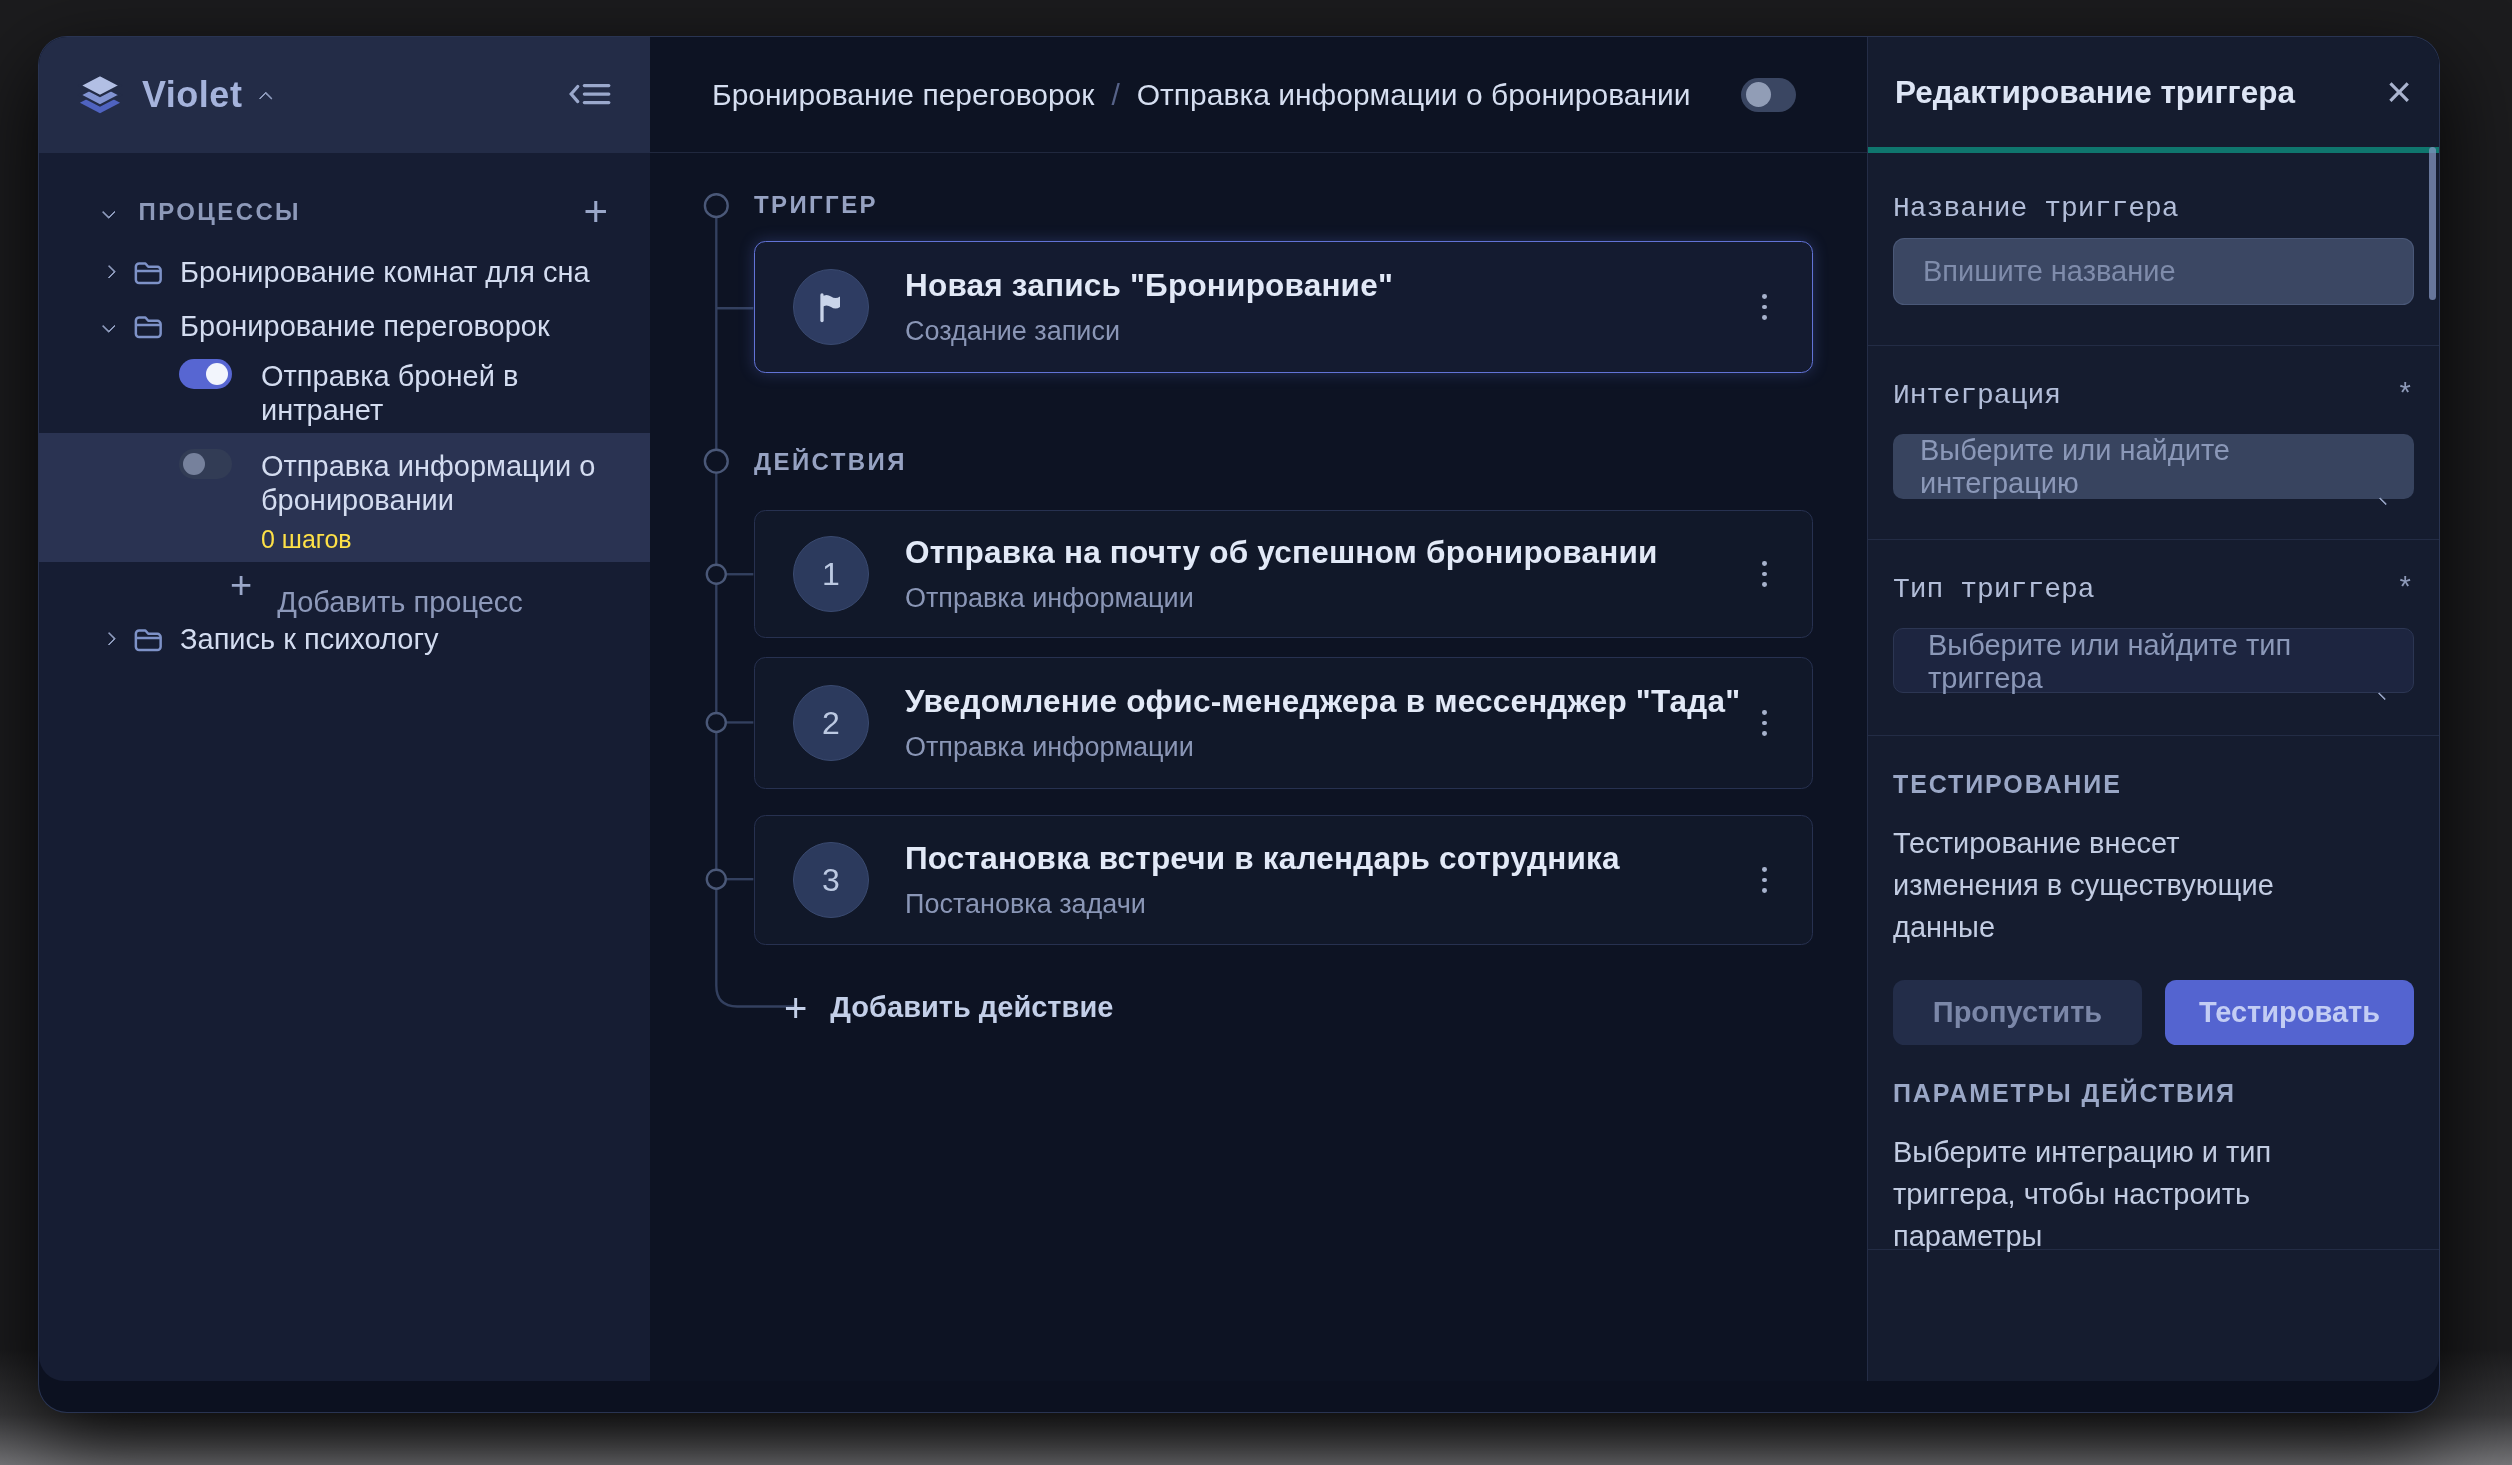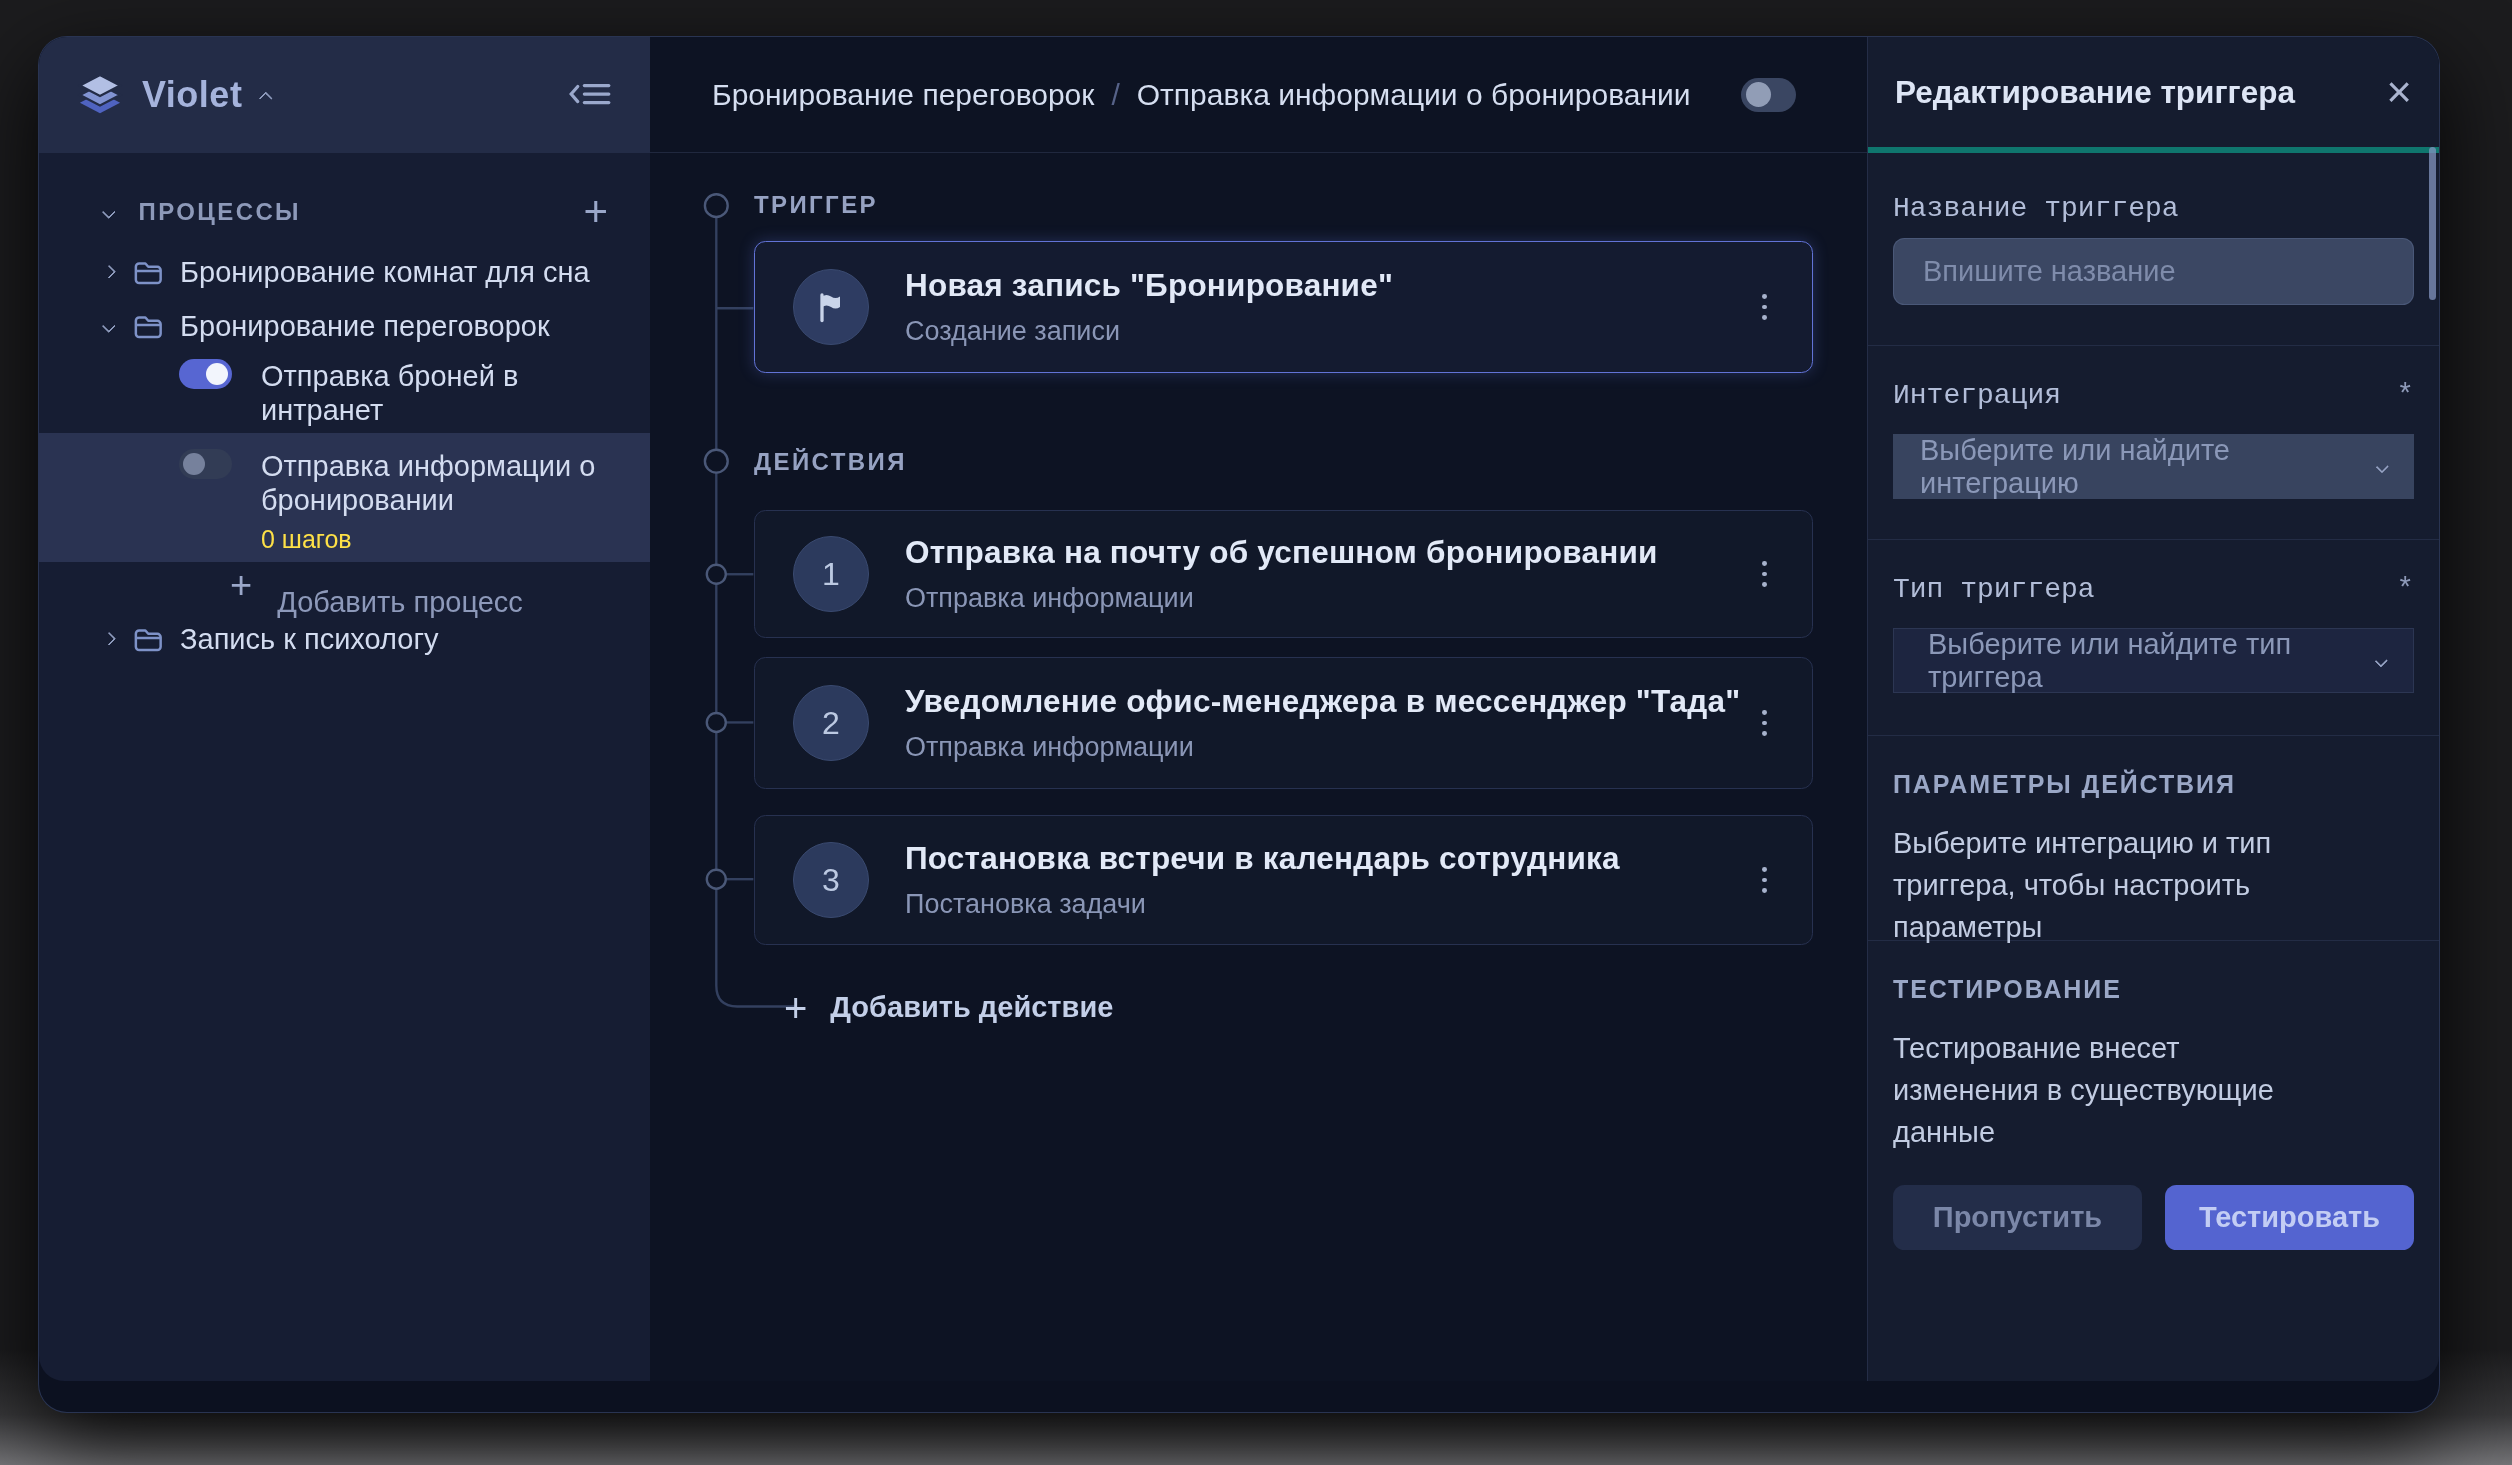--- a/index.html
+++ b/index.html
@@ -92,22 +92,22 @@
   .sec-b{ height:194px; padding-top:34px; }
   .sec-c{ height:196px; padding-top:34px; }
   .sec-d{ height:205px; padding-top:34px; }
   .sec-e{ border-bottom:none; padding-top:34px; }
   .f-label{ display:flex; align-items:flex-start; height:32px; font-size:28px; color:#b2bdd8;font-family:Liberation Mono, monospace; }
   .f-req{ margin-left:auto; color:#8d99b8; font-size:29px; }
   .f-input{ margin-top:13.4px; height:67px; width:100%; background:#3b4763; border:1px solid rgba(120,140,185,.25);
             border-radius:11.4px; padding:0 29px; font-size:29px; color:#dce4f4; outline:none;
             font-family:"Liberation Sans","DejaVu Sans",sans-serif; }
   .f-input::placeholder{ color:#7f8cab; opacity:1; }
-  .f-select{ margin-top:22px; height:65px; border-radius:0; display:flex; align-items:center;
-             padding:0 27px; font-size:29px; color:#8b98b8; cursor:pointer; }
+  .f-select{ margin-top:22px; height:65px; border-radius:10px; display:flex; align-items:center;
+             padding:0 27px; font-size:29px; color:#8b98b8; cursor:pointer;flex-direction:column; }
   .sel-light{ background:#38445f; }
   .sel-dark{ background:#1d2540; border:1px solid #2c3653;padding-left:34px; }
   .f-select .chev{ margin-left:auto; border-color:#96a3c4; }
   .sec-head{ font-size:25px; font-weight:700; letter-spacing:1.9px; color:#9aa7c6; }
   .sec-text{ margin-top:23px; font-size:29px; line-height:42px; color:#c2cce2; max-width:458px; }
   .btn-row{ margin-top:31.5px; display:flex; gap:23px; }
   .btn{ height:65px; border-radius:11.4px; border:none; font-size:29px; font-weight:700; cursor:pointer;
         font-family:"Liberation Sans","DejaVu Sans",sans-serif; }
   .btn-skip{ flex:262; background:#232d49; color:#7b87a8; }
   .btn-test{ flex:262; background:#5464d0; color:#c3cdf4; }
@@ -328,32 +328,32 @@
         <div class="f-label">
           <span>Тип триггера</span>
           <span class="f-req">*</span>
         </div>
         <div class="f-select sel-dark">
           <span>Выберите или найдите тип триггера</span>
           <span class="chev down sm"></span>
         </div>
       </div>
 
-      <div class="pn-section sec-d">
-        <div class="sec-head">ПАРАМЕТРЫ ДЕЙСТВИЯ</div>
-        <div class="sec-text">Выберите интеграцию и тип триггера, чтобы настроить параметры</div>
-      </div>
-
       <div class="pn-section sec-e">
         <div class="sec-head">ТЕСТИРОВАНИЕ</div>
         <div class="sec-text" style="max-width:420px">Тестирование внесет изменения в существующие данные</div>
         <div class="btn-row">
           <button class="btn btn-skip">Пропустить</button>
           <button class="btn btn-test">Тестировать</button>
         </div>
       </div>
 
+      <div class="pn-section sec-d">
+        <div class="sec-head">ПАРАМЕТРЫ ДЕЙСТВИЯ</div>
+        <div class="sec-text">Выберите интеграцию и тип триггера, чтобы настроить параметры</div>
+      </div>
+
       <div class="pn-scrollbar"></div>
     </section>
 
   </div>
 </div>
 
 
 </body></html>

